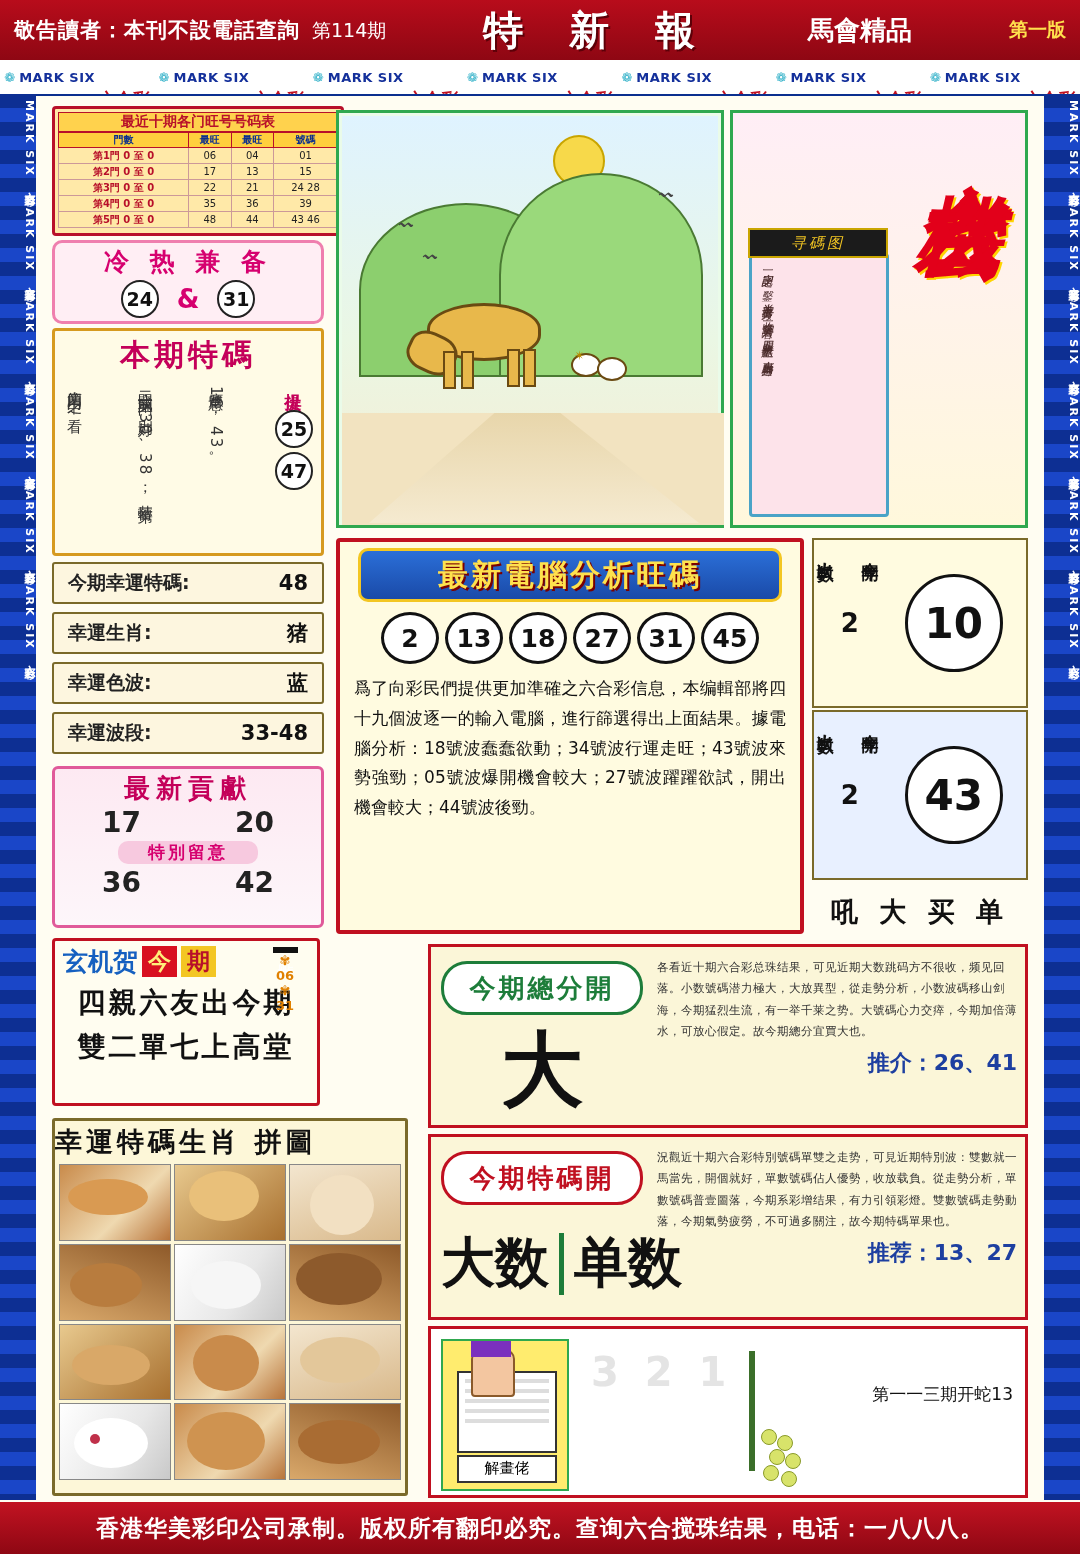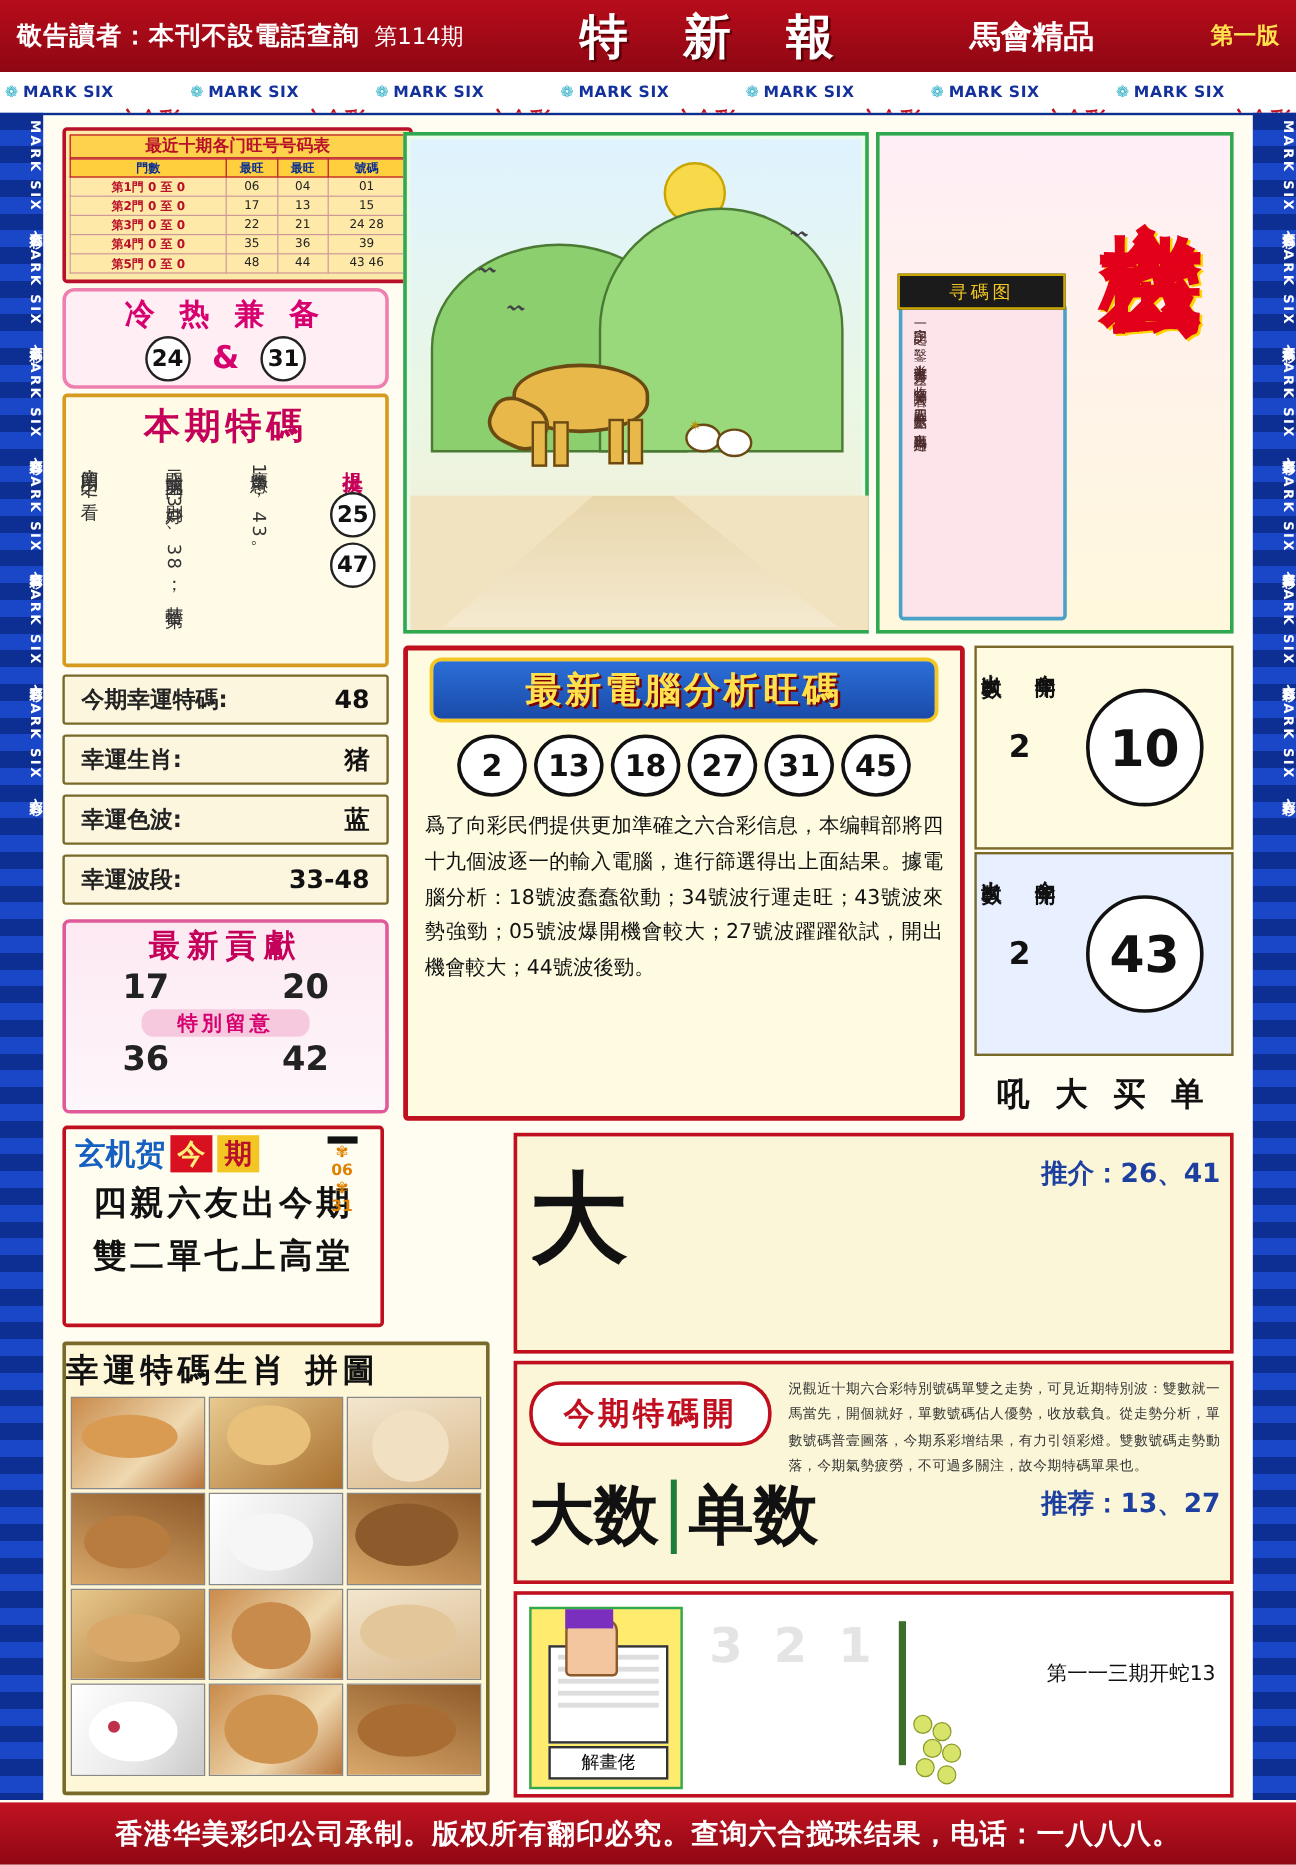--- a/index.html
+++ b/index.html
@@ -137,21 +137,21 @@
   .cowbody{position:absolute;left:18px;top:10px;width:108px;height:52px;border-radius:50%/45%;
     background:#e8b84b;border:3px solid #6a4a12;}
   .cowhead{position:absolute;left:-2px;top:40px;width:44px;height:34px;border-radius:40%;
     background:#e8b84b;border:3px solid #6a4a12;transform:rotate(25deg);}
   .leg{position:absolute;width:9px;height:34px;background:#e8b84b;border:2px solid #6a4a12;}
   .bird{position:absolute;font-size:14px;color:#444;}
   .eggs{position:absolute;left:235px;top:235px;font-size:13px;color:#b58900;}
   .egg{position:absolute;width:26px;height:20px;border-radius:50%;background:#fff;border:2px solid #6a4a12;}
 
   .lhxj{left:730px;top:110px;width:298px;height:418px;
-    background:linear-gradient(#ffeef6,#fff8dc);border:3px solid #2fa84f;}
+    background:linear-gradient(#ffeef6,#fff8dc);border:3px solid #2fa84f;font-style:italic;}
   .lhxj .big{position:absolute;right:6px;top:0px;font-size:86px;font-weight:bold;color:#e2001a;
     writing-mode:vertical-rl;letter-spacing:4px;text-shadow:2px 2px 0 #ffd400;}
   .scroll{position:absolute;left:16px;top:140px;width:134px;height:258px;
     background:#fde3ea;border:3px solid #4aa3c7;border-radius:4px;}
   .scroll .cap{position:absolute;left:-4px;top:-28px;width:136px;height:26px;background:#1b1b1b;
     border:2px solid #c9a500;color:#f3c623;font-size:15px;text-align:center;line-height:26px;letter-spacing:3px;}
   .scroll .poem{writing-mode:vertical-rl;font-size:11px;line-height:1.45;color:#4a2a2a;
     padding:8px 6px;height:200px;letter-spacing:1px;}
 
   .analysis{left:336px;top:538px;width:468px;height:396px;
@@ -513,23 +513,27 @@
     <div class="cnt-lbl">今年開</div>
     <div class="bigcirc">43</div>
   </div>
 
   <div class="panel slogan">
     <span>吼 大 买 单</span>
   </div>
 
   <div class="panel totalbox">
     <div class="half" style="left:10px;top:14px;">
+      <div class="pill">
+          <span>今期總分開</span>
+        </div>
       <div class="bigchar" style="margin-top:14px;">大</div>
     </div>
     <div class="half" style="left:226px;top:10px;width:360px;">
+      <div class="sidetext">各看近十期六合彩总珠结果，可见近期大数跳码方不很收，频见回落。小数號碼潜力極大，大放異型，從走勢分析，小数波碼移山剑海，今期猛烈生流，有一举千莱之势。大號碼心力交瘁，今期加倍薄水，可放心假定。故今期總分宜買大也。</div>
       <div class="reco" style="margin-top:6px;">
         <span>推介：</span><span>26、41</span>
       </div>
     </div>
   </div>
 
   <div class="panel temabox">
     <div class="half" style="left:10px;top:14px;">
       <div class="pill red">
           <span>今期特碼開</span>

